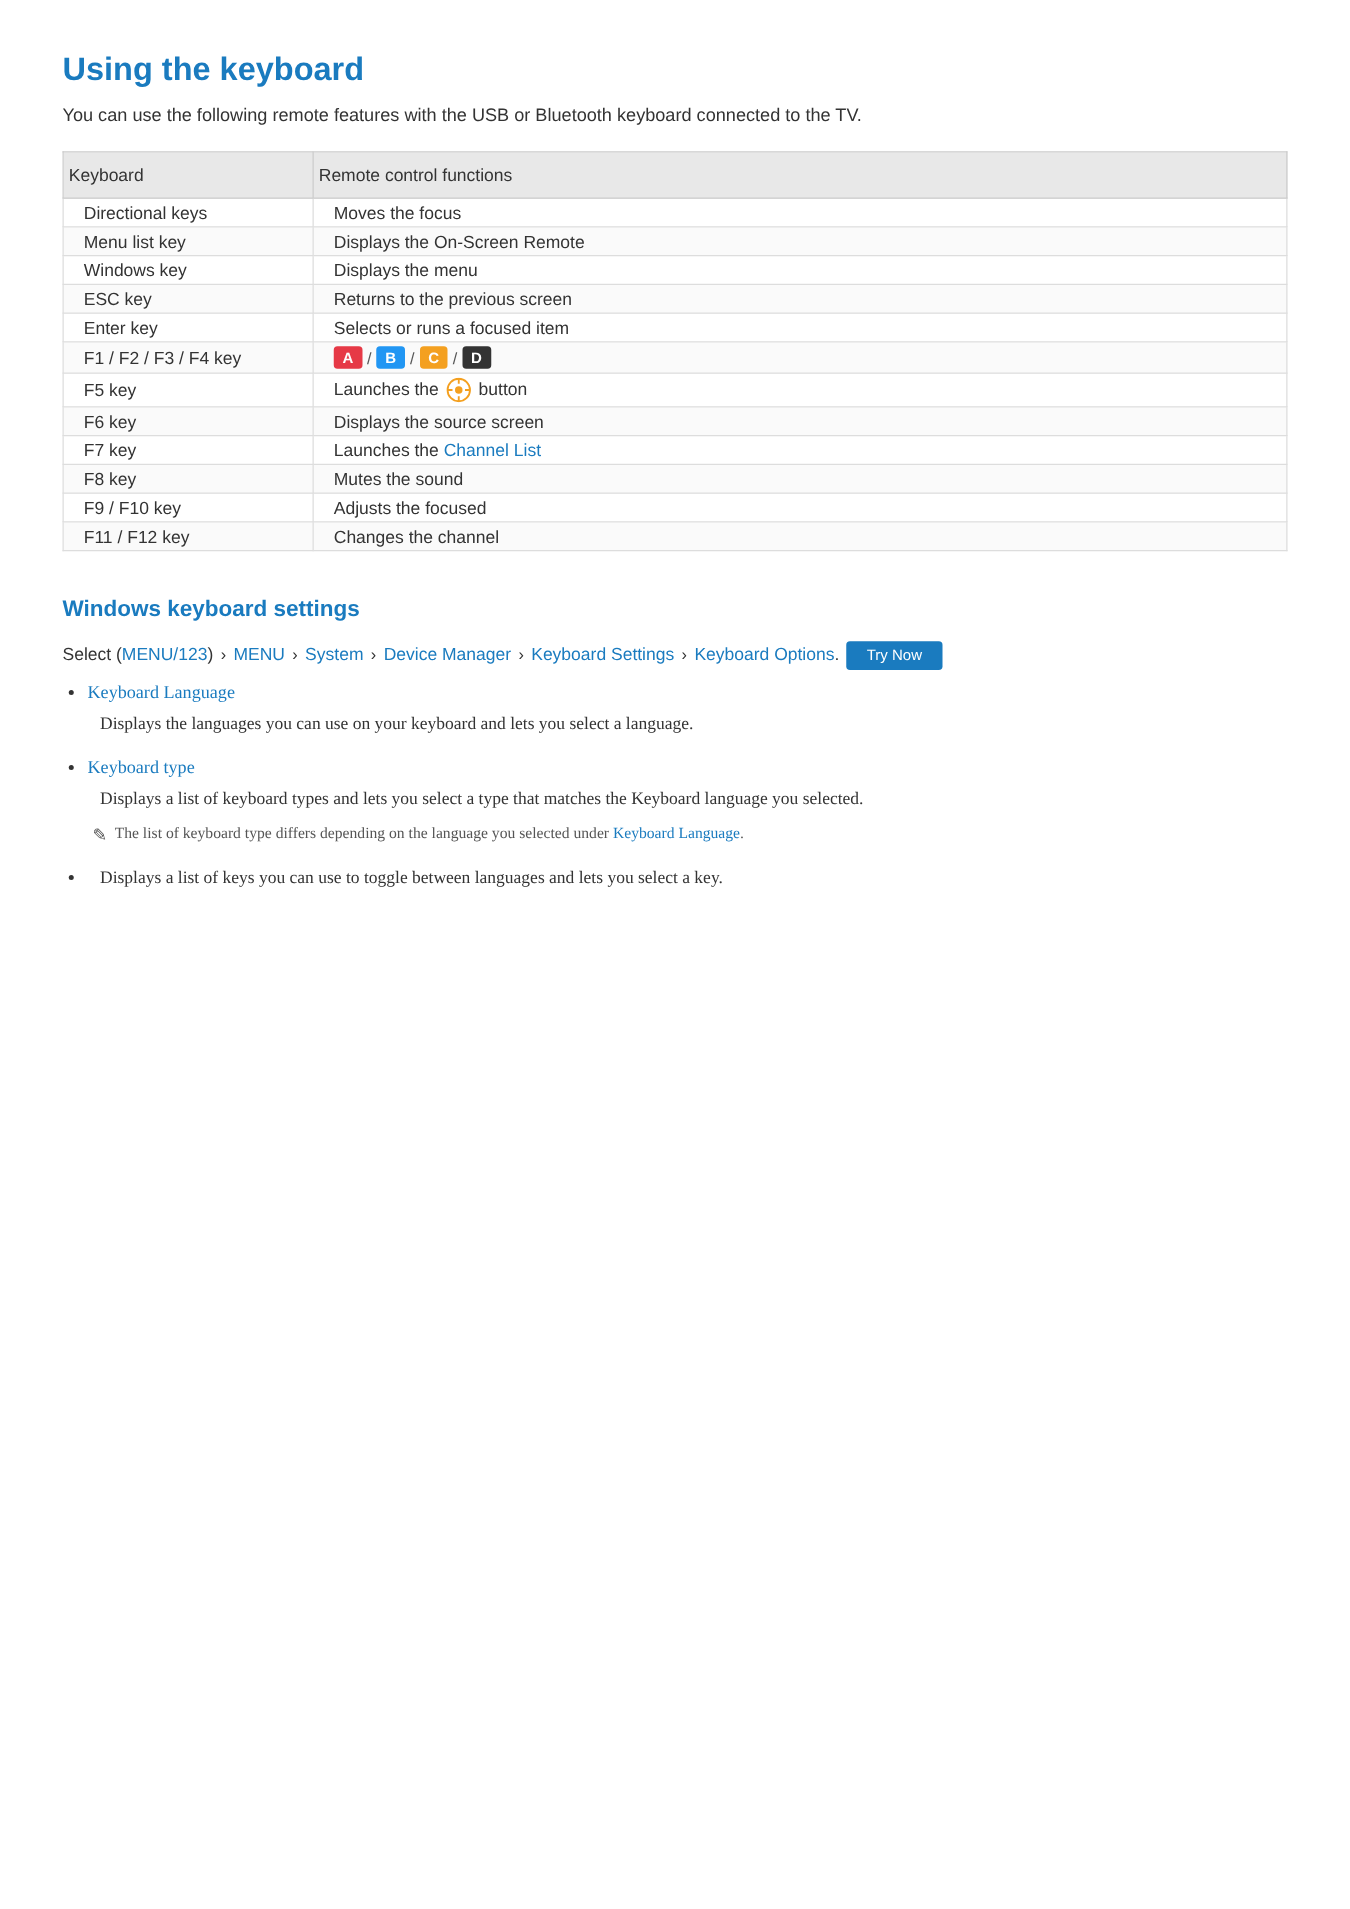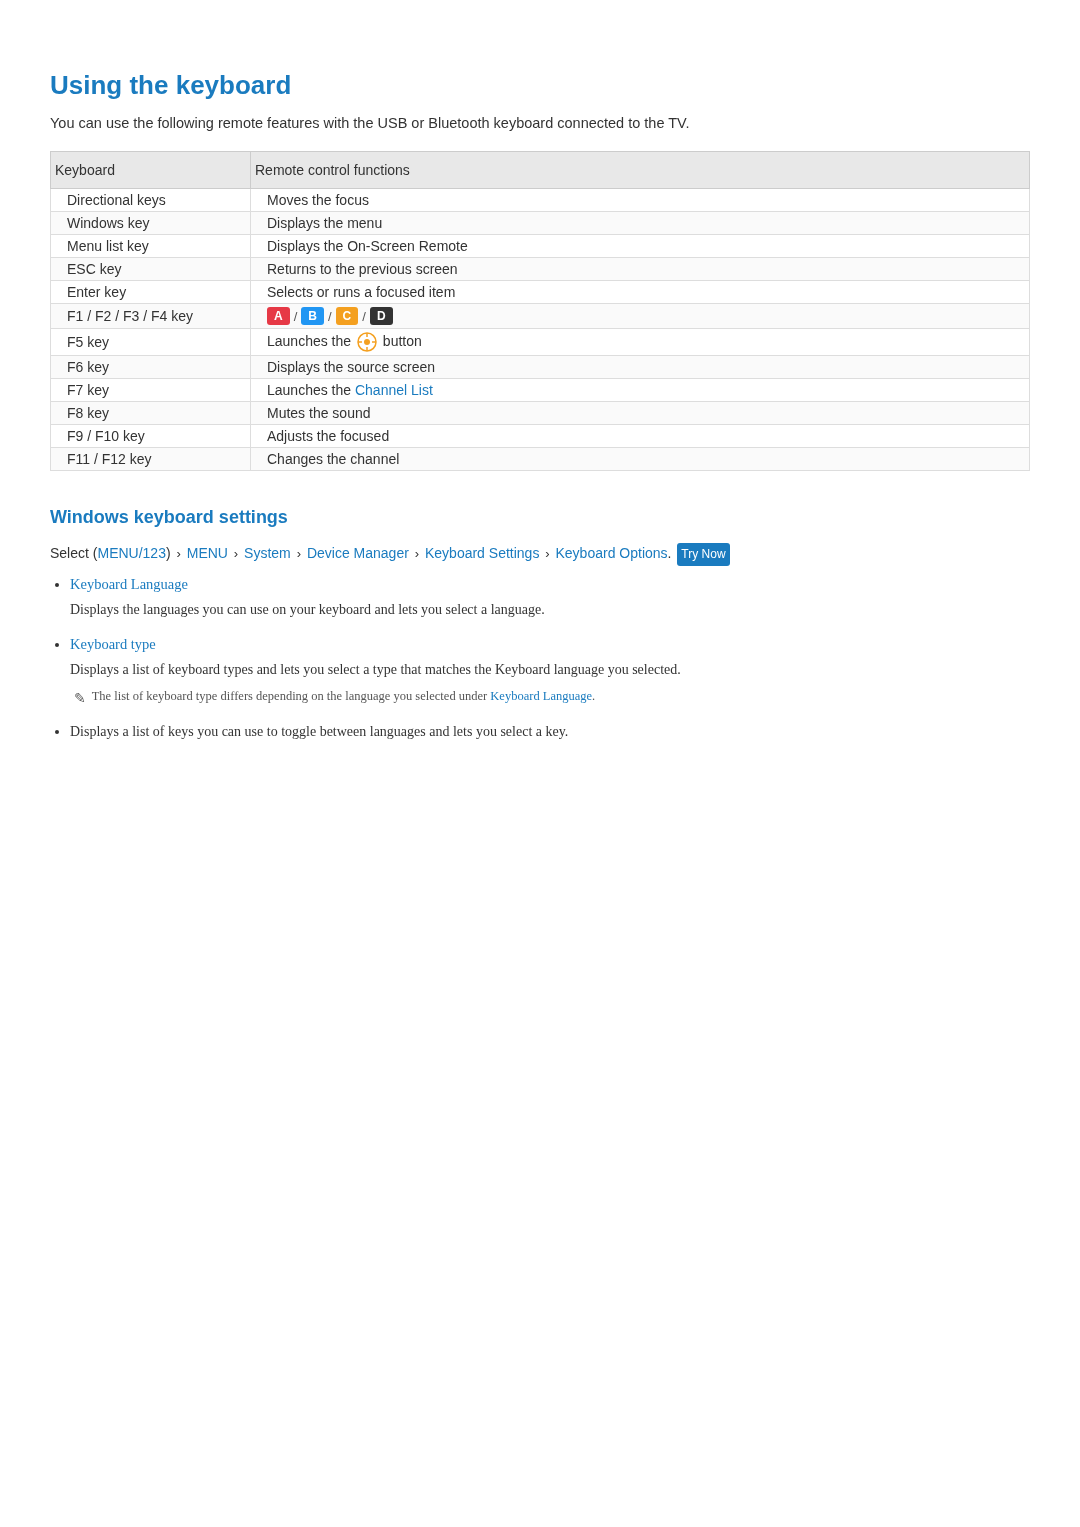--- a/index.html
+++ b/index.html
@@ -9,21 +9,20 @@
       color: #333;
       background: #fff;
       padding: 40px 50px;
       max-width: 1080px;
     }
     h1 {
       color: #1a7bbf;
       font-size: 26px;
       font-weight: 600;
       margin-bottom: 14px;
-      margin-top: 30px;
     }
     .intro {
       font-size: 14.5px;
       margin-bottom: 20px;
       color: #333;
     }
     table {
       width: 100%;
       border-collapse: collapse;
       margin-bottom: 36px;
@@ -61,38 +60,38 @@
       font-size: 14px;
       margin-bottom: 10px;
       line-height: 1.6;
     }
     .path-line .link { color: #1a7bbf; text-decoration: none; }
     .try-now {
       display: inline-block;
       background: #1a7bbf;
       color: #fff;
       font-size: 12px;
-      padding: 2px 4px;
+      padding: 2px 16px;
       border-radius: 3px;
       margin-left: 2px;
       font-weight: 500;
     }
     .bullet-list { margin-left: 20px; }
     .bullet-item { margin-bottom: 14px; font-family: Liberation Serif, serif; }
     .bullet-item .bullet-title {
       color: #1a7bbf;
       font-weight: 500;
       font-size: 14.5px;
       margin-bottom: 6px;
     }
     .bullet-item .bullet-desc {
       font-size: 14px;
       color: #333;
       line-height: 1.6;
-      margin-left: 0;
+      margin-left: 10px;
     }
     .note-line {
       display: flex;
       align-items: flex-start;
       gap: 6px;
       margin: 8px 0 4px 4px;
       font-size: 12.5px;
       color: #555;
     }
     .note-icon {
@@ -134,26 +133,26 @@
       <th class="col-key">Keyboard</th>
       <th>Remote control functions</th>
     </tr>
   </thead>
   <tbody id="table-body">
       <tr>
         <td>Directional keys</td>
         <td>Moves the focus</td>
       </tr>
       <tr>
+        <td>Menu list key</td>
+        <td>Displays the On-Screen Remote</td>
+      </tr>
+      <tr>
         <td>Windows key</td>
         <td>Displays the menu</td>
-      </tr>
-      <tr>
-        <td>Menu list key</td>
-        <td>Displays the On-Screen Remote</td>
       </tr>
       <tr>
         <td>ESC key</td>
         <td>Returns to the previous screen</td>
       </tr>
       <tr>
         <td>Enter key</td>
         <td>Selects or runs a focused item</td>
       </tr>
       <tr>

